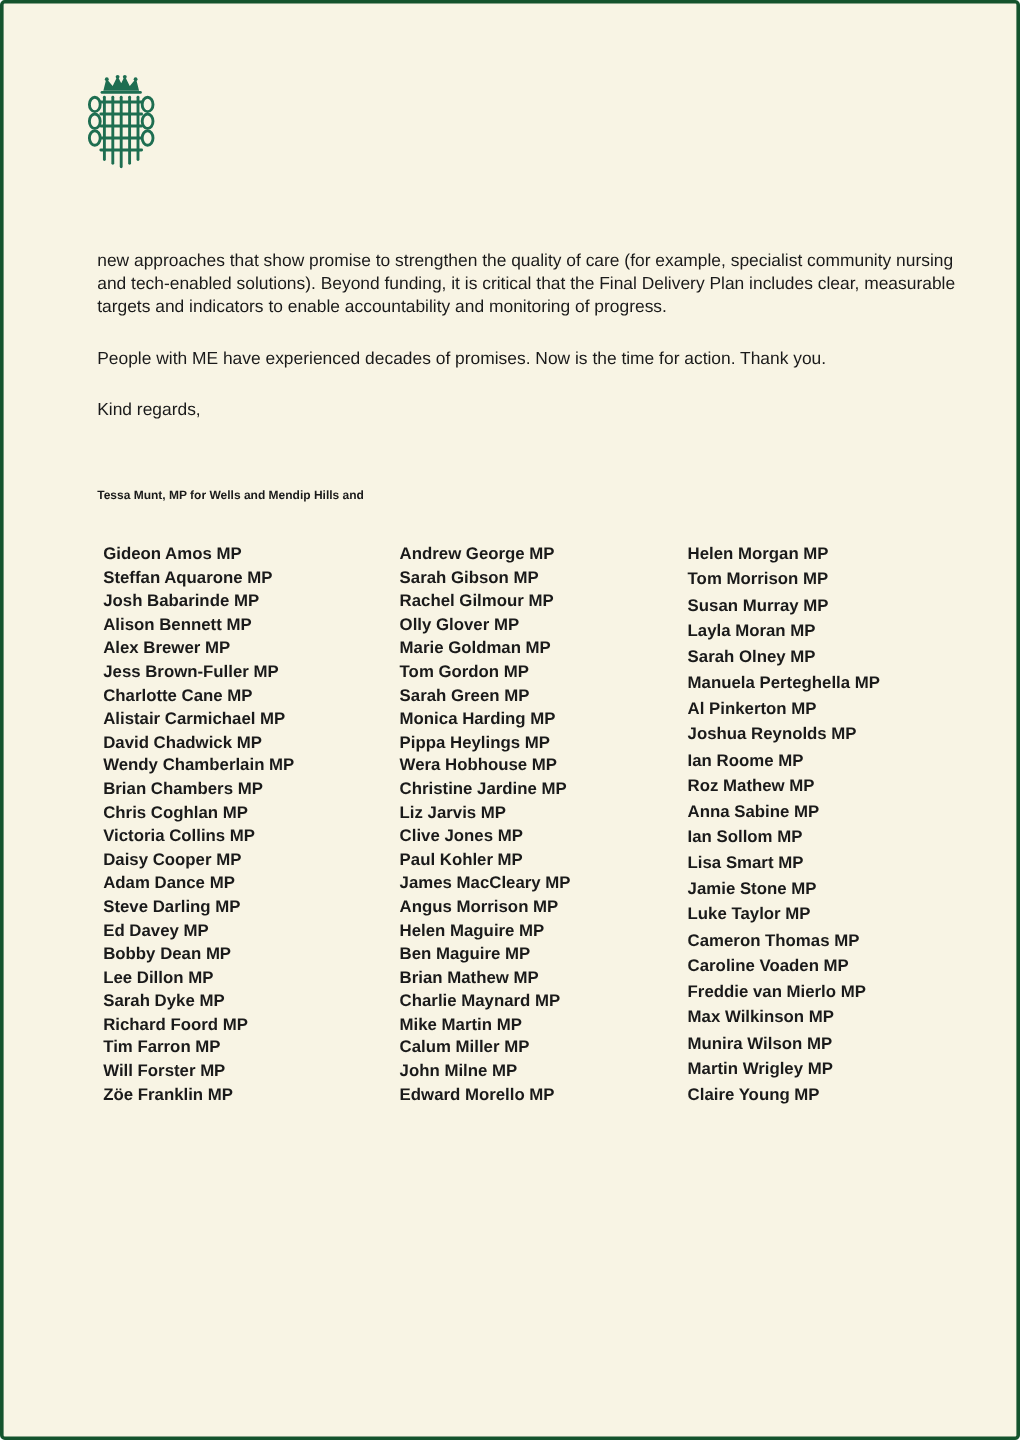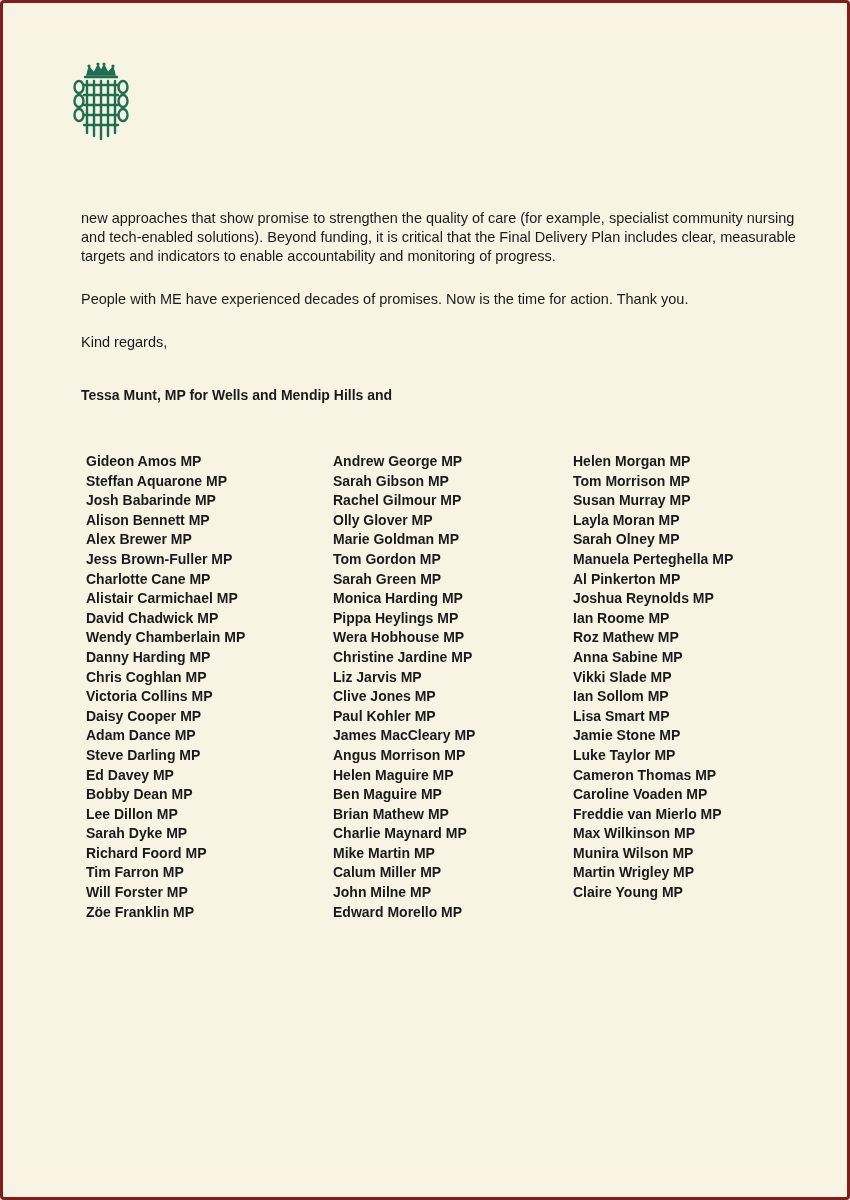--- a/index.html
+++ b/index.html
@@ -6,21 +6,21 @@
     margin: 0;
     padding: 0;
     background: #ffffff;
   }
   .page {
     position: relative;
     width: 850px;
     height: 1200px;
     box-sizing: border-box;
     background: #f8f4e4;
-    border: 3px solid #7f1d1d;
+    border: 3px solid #14532d;
     border-radius: 4px;
     font-family: "Liberation Sans", sans-serif;
     color: #1a1a1a;
     overflow: hidden;
   }
   .logo {
     position: absolute;
     left: 68px;
     top: 58px;
     width: 60px;
@@ -31,41 +31,41 @@
     left: 78px;
     top: 206px;
     width: 736px;
   }
   .letter-body p {
     margin: 0 0 24px 0;
     font-size: 14.5px;
     line-height: 19px;
   }
   .letter-body p.closing {
-    margin-bottom: 34px;
+    margin-bottom: 52px;
   }
   .letter-body p.lead-signatory {
     font-weight: bold;
-    font-size: 14px;
+    font-size: 10px;
     margin-top: 18px;
   }
   .columns {
     position: absolute;
     left: 83px;
     top: 449px;
     width: 720px;
     display: flex;
   }
   .col {
     display: flex;
     flex-direction: column;
   }
   .col-1 { width: 247px; justify-content: flex-end; }
   .col-2 { width: 240px; }
-  .col-3 { width: 233px; }
+  .col-3 { width: 233px; justify-content: space-between; }
   .name-line {
     font-weight: bold;
     font-size: 14px;
     line-height: 19.6px;
     white-space: nowrap;
   }
 </style>
 </head>
 <body>
 
@@ -116,21 +116,21 @@
         <div class="name-line">Gideon Amos MP</div>
         <div class="name-line">Steffan Aquarone MP</div>
         <div class="name-line">Josh Babarinde MP</div>
         <div class="name-line">Alison Bennett MP</div>
         <div class="name-line">Alex Brewer MP</div>
         <div class="name-line">Jess Brown-Fuller MP</div>
         <div class="name-line">Charlotte Cane MP</div>
         <div class="name-line">Alistair Carmichael MP</div>
         <div class="name-line">David Chadwick MP</div>
         <div class="name-line">Wendy Chamberlain MP</div>
-        <div class="name-line">Danny Harding MP</div>
+        <div class="name-line">Brian Chambers MP</div>
         <div class="name-line">Chris Coghlan MP</div>
         <div class="name-line">Victoria Collins MP</div>
         <div class="name-line">Daisy Cooper MP</div>
         <div class="name-line">Adam Dance MP</div>
         <div class="name-line">Steve Darling MP</div>
         <div class="name-line">Ed Davey MP</div>
         <div class="name-line">Bobby Dean MP</div>
         <div class="name-line">Lee Dillon MP</div>
         <div class="name-line">Sarah Dyke MP</div>
         <div class="name-line">Richard Foord MP</div>
@@ -169,21 +169,20 @@
         <div class="name-line">Tom Morrison MP</div>
         <div class="name-line">Susan Murray MP</div>
         <div class="name-line">Layla Moran MP</div>
         <div class="name-line">Sarah Olney MP</div>
         <div class="name-line">Manuela Perteghella MP</div>
         <div class="name-line">Al Pinkerton MP</div>
         <div class="name-line">Joshua Reynolds MP</div>
         <div class="name-line">Ian Roome MP</div>
         <div class="name-line">Roz Mathew MP</div>
         <div class="name-line">Anna Sabine MP</div>
-        <div class="name-line">Vikki Slade MP</div>
         <div class="name-line">Ian Sollom MP</div>
         <div class="name-line">Lisa Smart MP</div>
         <div class="name-line">Jamie Stone MP</div>
         <div class="name-line">Luke Taylor MP</div>
         <div class="name-line">Cameron Thomas MP</div>
         <div class="name-line">Caroline Voaden MP</div>
         <div class="name-line">Freddie van Mierlo MP</div>
         <div class="name-line">Max Wilkinson MP</div>
         <div class="name-line">Munira Wilson MP</div>
         <div class="name-line">Martin Wrigley MP</div>

